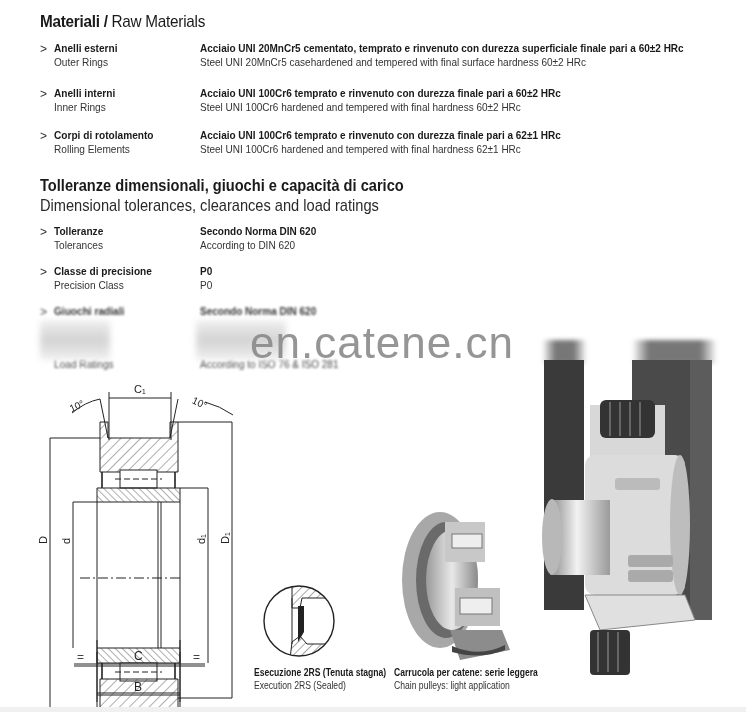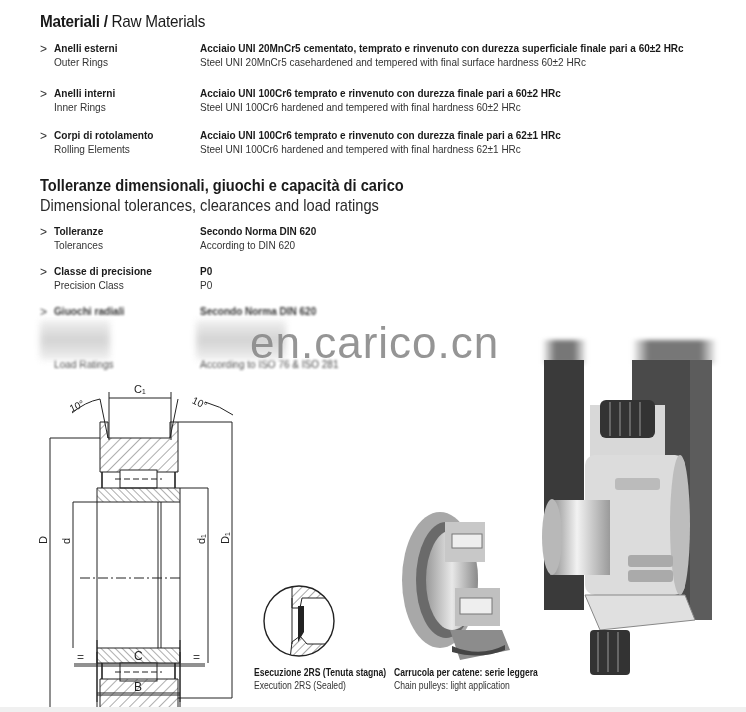--- a/index.html
+++ b/index.html
@@ -82,21 +82,21 @@
   <span class="val-it blurred">Secondo Norma DIN 620</span>
 </div>
 <div class="row" style="top:346px;">
   <span class="lbl-en blurred" style="top:12px;">Load Ratings</span>
   <span class="val-en blurred" style="top:12px;">According to ISO 76 &amp; ISO 281</span>
 </div>
 
 <div class="blurband" style="left:40px; top:320px; width:70px; height:40px;"></div>
 <div class="blurband" style="left:196px; top:320px; width:90px; height:40px;"></div>
 
-<div class="watermark">en.carico.cn</div>
+<div class="watermark">en.catene.cn</div>
 
 <div style="position:absolute; left:542px; top:340px; width:45px; height:24px; background:linear-gradient(to right,#fff,#777 30%,#777 70%,#fff); filter:blur(2px);"></div>
 <div style="position:absolute; left:632px; top:340px; width:85px; height:24px; background:linear-gradient(to right,#fff,#777 20%,#777 80%,#fff); filter:blur(2px);"></div>
 
 <svg style="left:30px; top:380px;" width="230" height="330" viewBox="0 0 230 330">
   <defs>
     <pattern id="hatch" patternUnits="userSpaceOnUse" width="7" height="7" patternTransform="rotate(45)">
       <line x1="0" y1="0" x2="0" y2="7" stroke="#333" stroke-width="0.8"></line>
     </pattern>
     <pattern id="hatch2" patternUnits="userSpaceOnUse" width="5" height="5" patternTransform="rotate(-45)">

